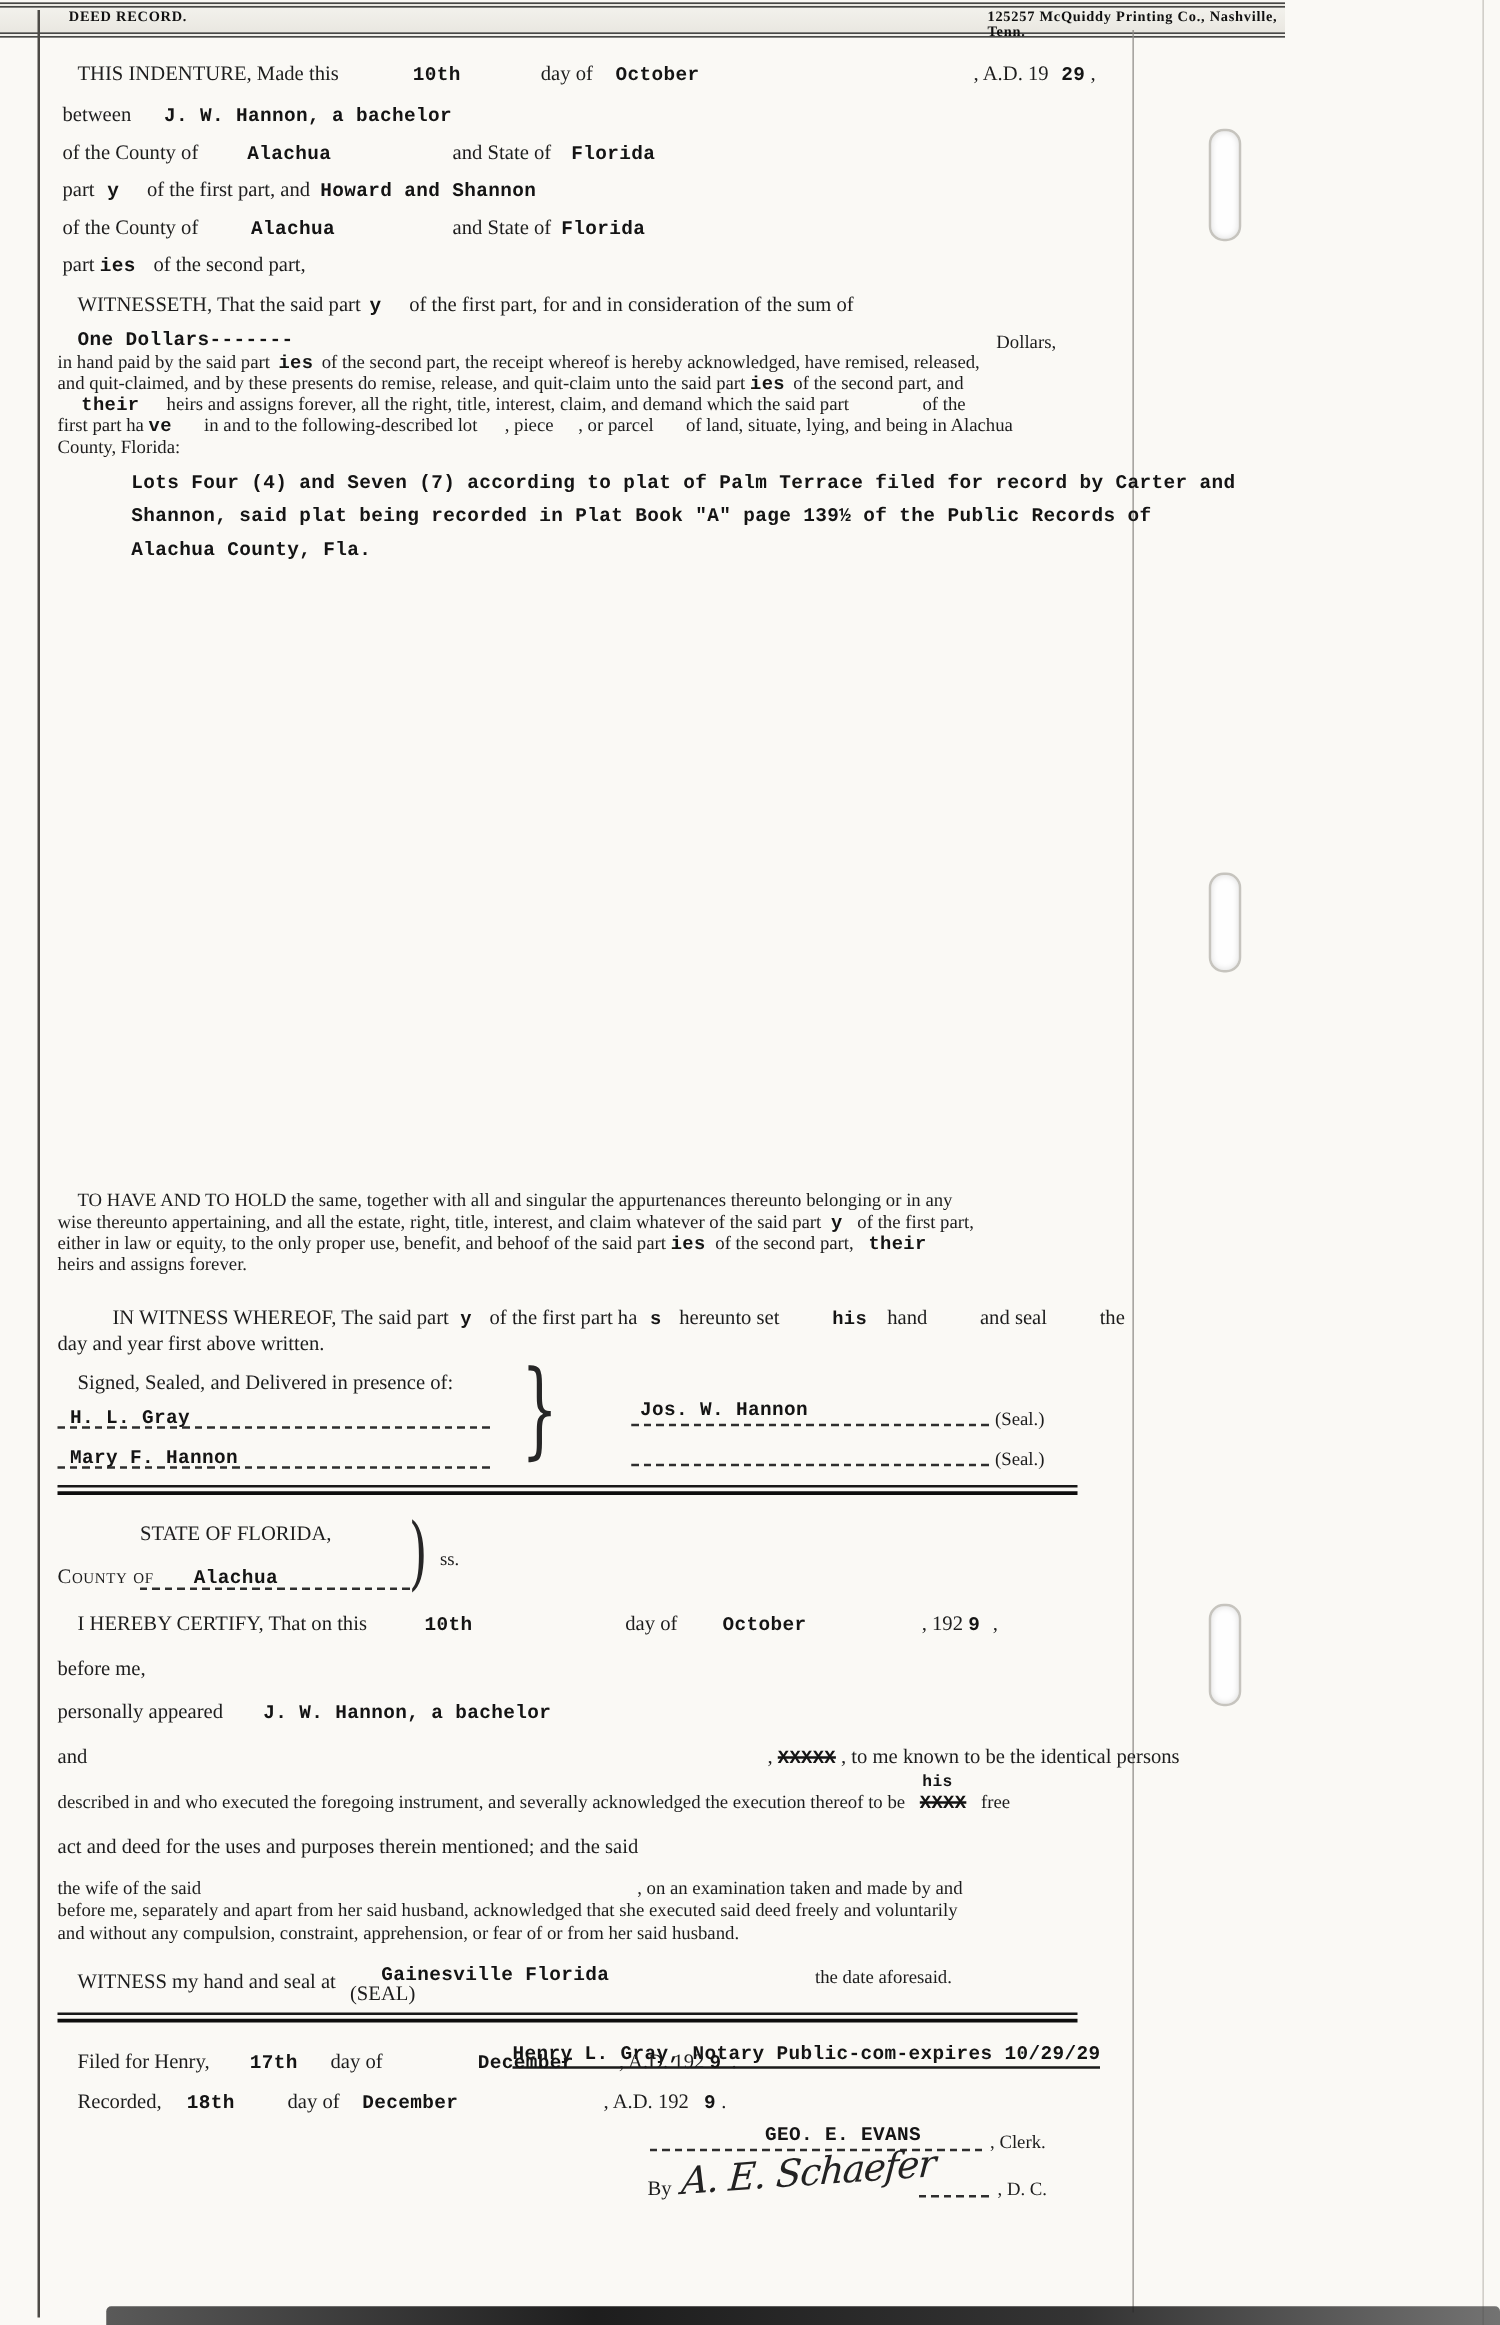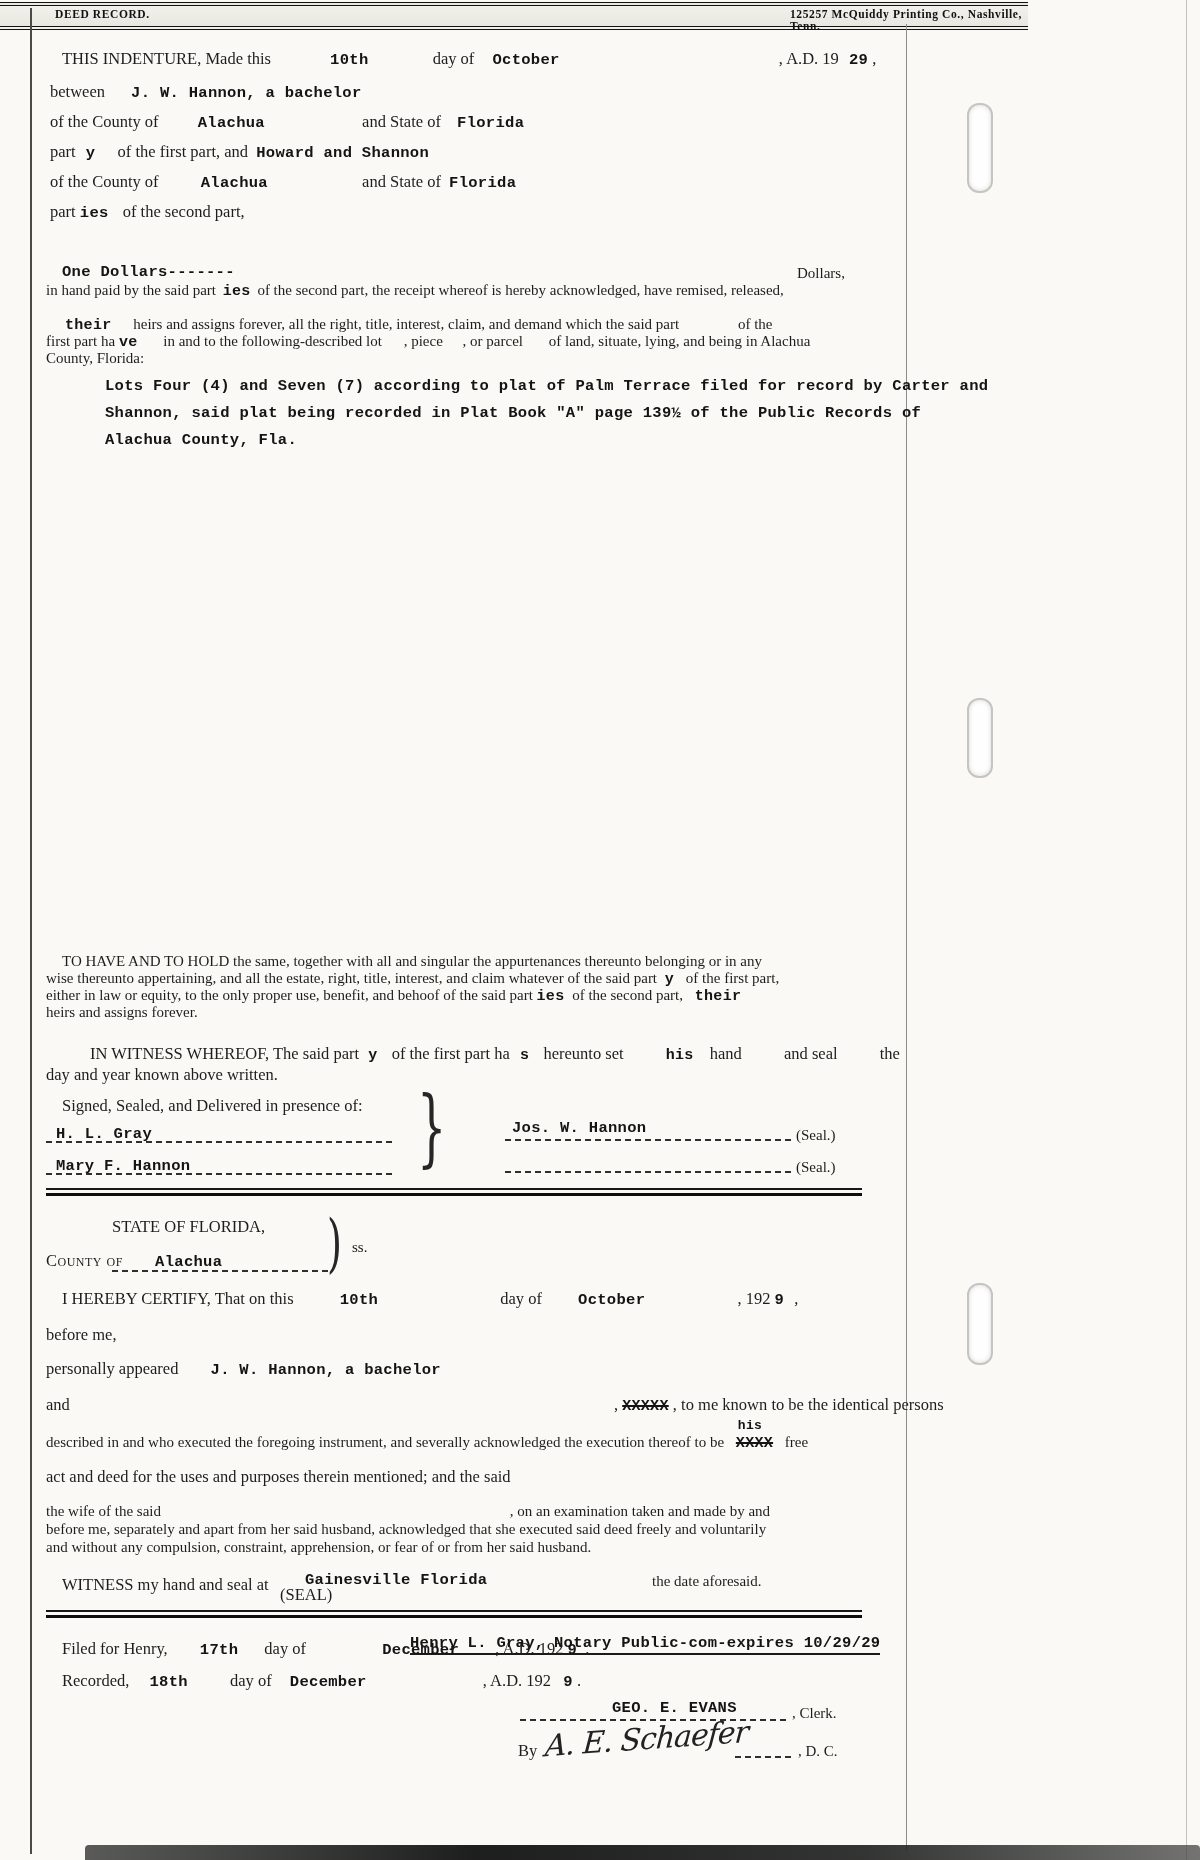--- a/index.html
+++ b/index.html
@@ -80,30 +80,40 @@
     <span class="typed typed-lg" style="margin-left:38px;">Alachua</span>
     <span style="margin-left:90px;">and State of</span>
     <span class="typed typed-lg" style="margin-left:4px;">Florida</span>
   </div>
   <div class="line" style="left:50px;top:203px;">
     <span>part</span>
     <span class="typed typed-lg">ies</span>
     <span style="margin-left:10px;">of the second part,</span>
   </div>
 
+  <div class="line" style="left:62px;top:235px;">
+    <span>WITNESSETH, That the said part</span>
+    <span class="typed typed-lg" style="margin-left:3px;">y</span>
+    <span style="margin-left:18px;">of the first part, for and in consideration of the sum of</span>
+  </div>
   <div class="line" style="left:62px;top:262px;">
     <span class="typed typed-lg">One Dollars-------</span>
   </div>
   <div class="line" style="left:797px;top:264px;">
     <span class="small">Dollars,</span>
   </div>
   <div class="line small" style="left:46px;top:282px;">
     <span>in hand paid by the said part</span>
     <span class="typed" style="margin-left:3px;">ies</span>
     <span style="margin-left:3px;">of the second part, the receipt whereof is hereby acknowledged, have remised, released,</span>
+  </div>
+  <div class="line small" style="left:46px;top:299px;">
+    <span>and quit-claimed, and by these presents do remise, release, and quit-claim unto the said part</span>
+    <span class="typed">ies</span>
+    <span style="margin-left:3px;">of the second part, and</span>
   </div>
   <div class="line small" style="left:65px;top:316px;">
     <span class="typed">their</span>
     <span style="margin-left:18px;">heirs and assigns forever, all the right, title, interest, claim, and demand which the said part</span>
     <span style="margin-left:55px;">of the</span>
   </div>
   <div class="line small" style="left:46px;top:333px;text-align:right;">
     <span>first part ha</span>
     <span class="typed">ve</span>
     <span style="margin-left:22px;">in and to the following-described lot</span>
@@ -148,21 +158,21 @@
     <span class="typed" style="margin-left:5px;">y</span>
     <span style="margin-left:10px;">of the first part ha</span>
     <span class="typed" style="margin-left:6px;">s</span>
     <span style="margin-left:10px;">hereunto set</span>
     <span class="typed" style="margin-left:38px;">his</span>
     <span style="margin-left:12px;">hand</span>
     <span style="margin-left:38px;">and seal</span>
     <span style="margin-left:38px;">the</span>
   </div>
   <div class="line" style="left:46px;top:1066px;">
-    <span>day and year known above written.</span>
+    <span>day and year first above written.</span>
   </div>
 
   <div class="line" style="left:62px;top:1097px;">
     <span>Signed, Sealed, and Delivered in presence of:</span>
   </div>
   <div class="brace" style="left:405px;top:1078px;font-size:84px;transform:scaleX(.55);">}</div>
 
   <div class="line" style="left:56px;top:1124px;">
     <span class="typed typed-lg">H. L. Gray</span>
   </div>

